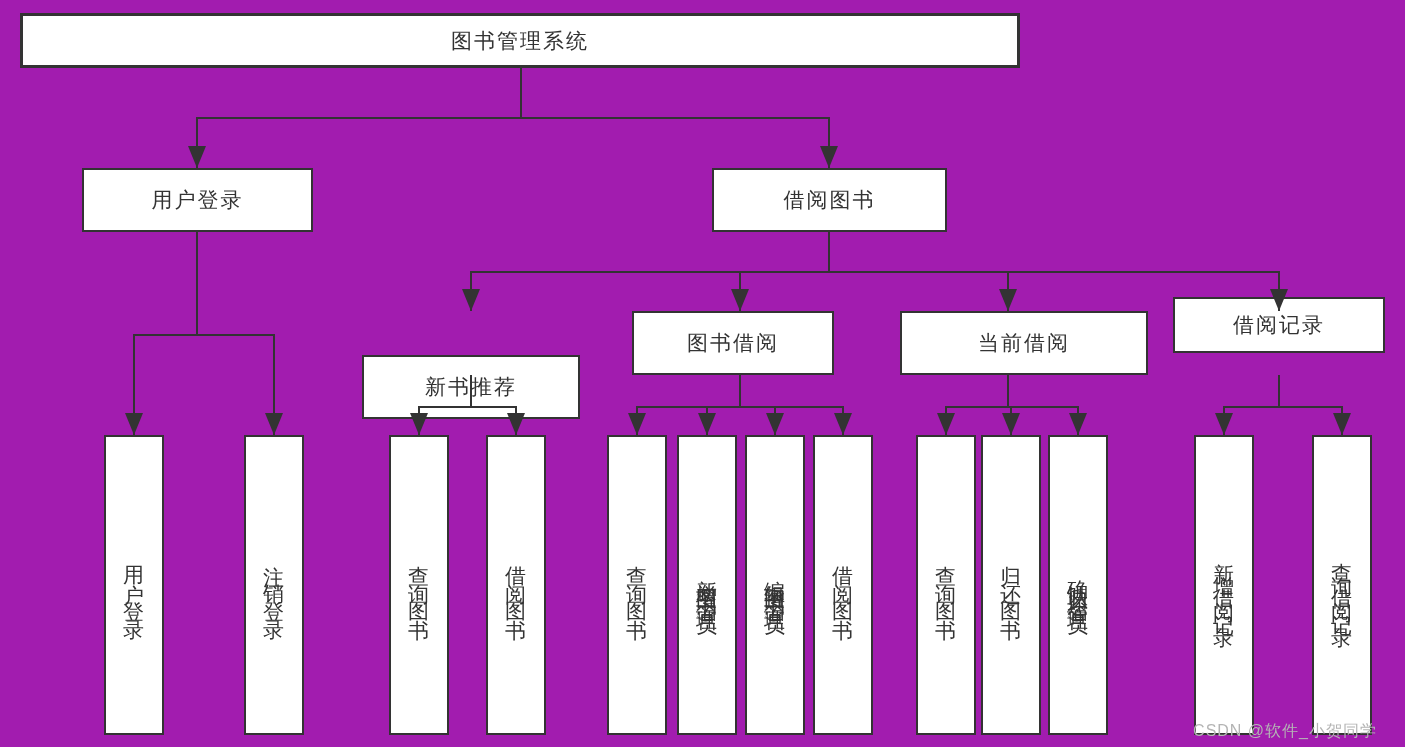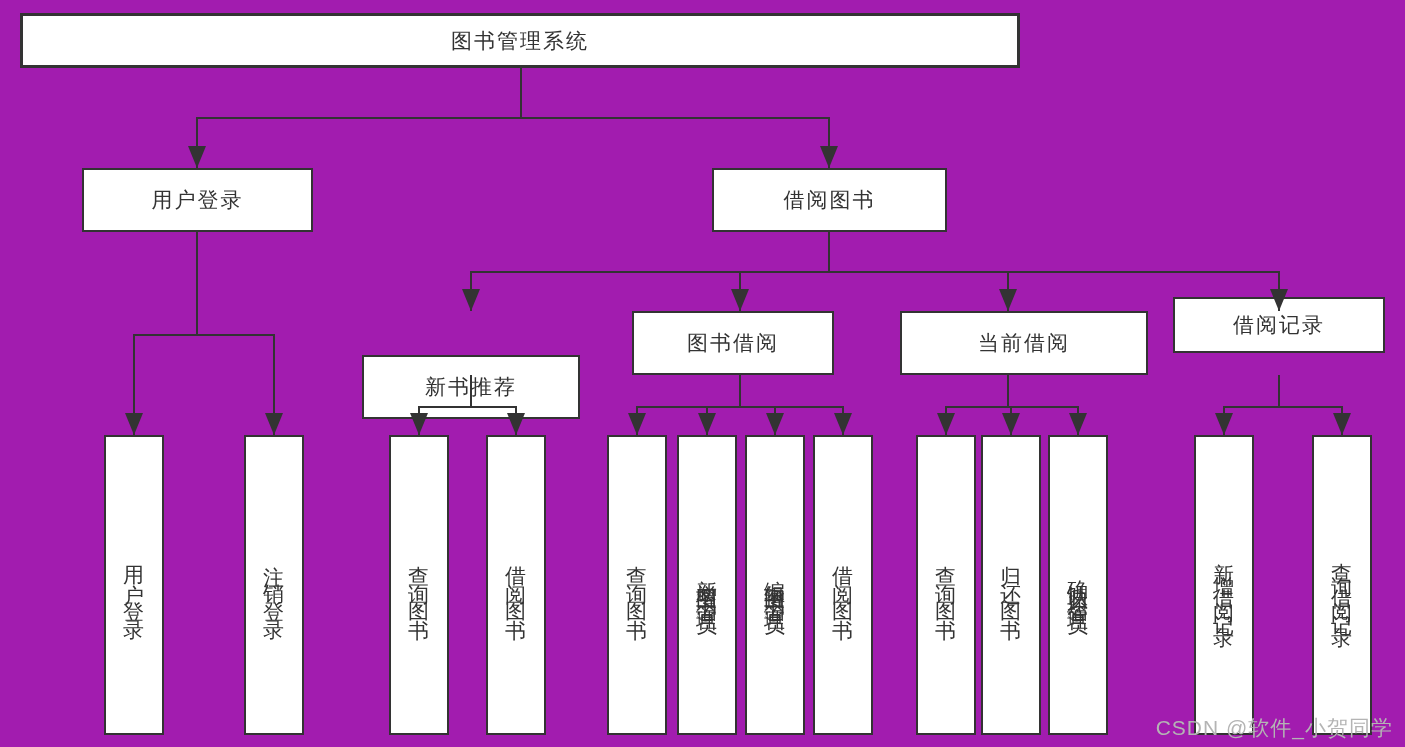--- a/index.html
+++ b/index.html
@@ -47,22 +47,22 @@
   .line{position:absolute;background:#333333;}
   .arrow{
     position:absolute;
     width:0;height:0;
     border-left:9px solid transparent;
     border-right:9px solid transparent;
     border-top:22px solid #333333;
   }
   .watermark{
     position:absolute;
-    right:12px;bottom:5px;
-    font-size:21px;
+    right:28px;bottom:5px;
+    font-size:16px;
     color:#b4b4b4;
     letter-spacing:1px;
     z-index:10;
     white-space:nowrap;
   }
 </style>
 </head>
 <body>
 
 <div class="canvas">

